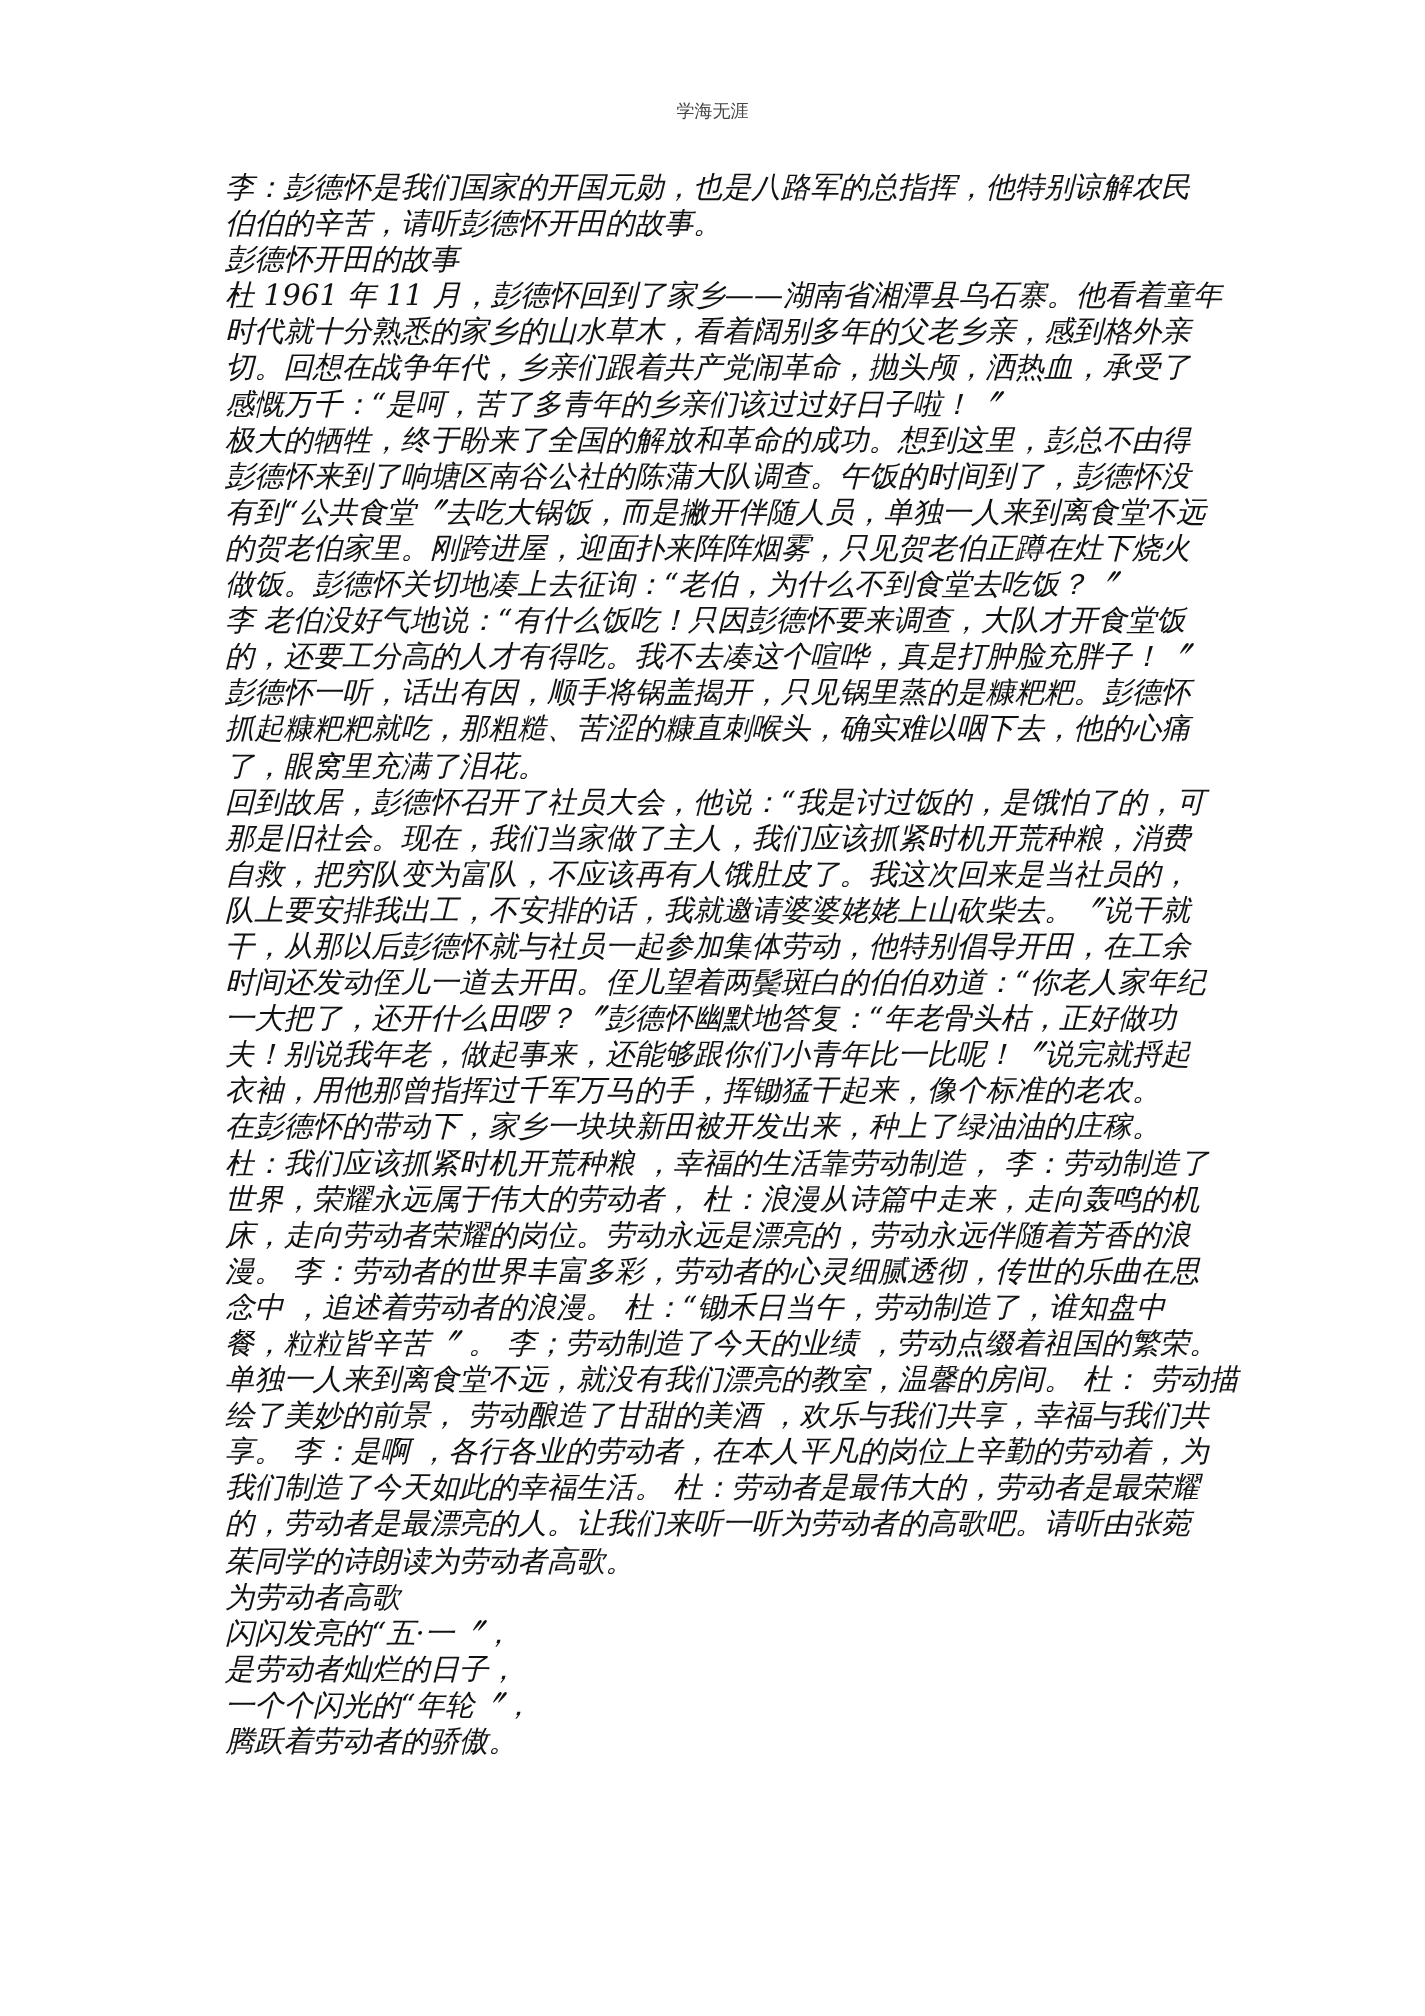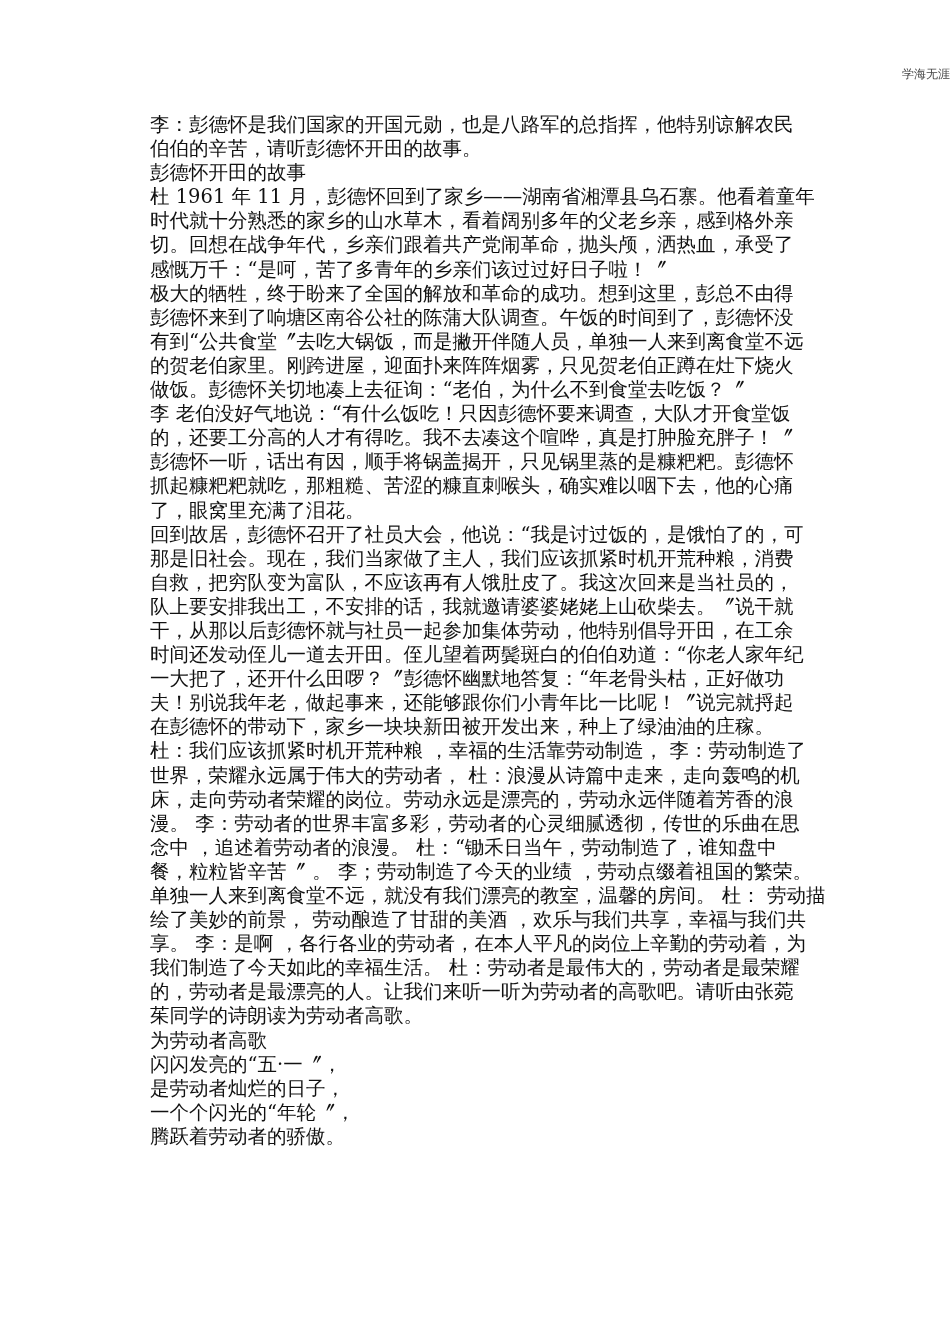--- a/index.html
+++ b/index.html
@@ -1,24 +1,25 @@
 <!DOCTYPE html>
 <html><head>
 <meta charset="utf-8">
 <style>
   html, body { margin: 0; padding: 0; background: #ffffff; }
   body { width: 950px; height: 1344px; position: relative; overflow: hidden; }
   .header {
-    position: absolute; top: 66px; left: 0; width: 950px; text-align: right;
+    position: absolute; top: 66px; left: 0; width: 950px; text-align: center;
     font-family: "DejaVu Serif", serif; font-size: 12px; color: #444;
   }
   .content {
     position: absolute; top: 113px; left: 150px; width: 660px;
     font-family: "DejaVu Serif", serif; font-size: 19.5px; line-height: 24.1px;
     color: #111;
+    font-style: italic;
   }
   .line { white-space: nowrap; height: 24.1px; }
 </style>
 </head>
 <body>
 
 <div class="header">学海无涯</div>
 
 <div class="content" id="content">
     <div class="line">李：彭德怀是我们国家的开国元勋，也是八路军的总指挥，他特别谅解农民</div>
@@ -39,20 +40,21 @@
     <div class="line">抓起糠粑粑就吃，那粗糙、苦涩的糠直刺喉头，确实难以咽下去，他的心痛</div>
     <div class="line">了，眼窝里充满了泪花。</div>
     <div class="line">回到故居，彭德怀召开了社员大会，他说：“我是讨过饭的，是饿怕了的，可</div>
     <div class="line">那是旧社会。现在，我们当家做了主人，我们应该抓紧时机开荒种粮，消费</div>
     <div class="line">自救，把穷队变为富队，不应该再有人饿肚皮了。我这次回来是当社员的，</div>
     <div class="line">队上要安排我出工，不安排的话，我就邀请婆婆姥姥上山砍柴去。〞说干就</div>
     <div class="line">干，从那以后彭德怀就与社员一起参加集体劳动，他特别倡导开田，在工余</div>
     <div class="line">时间还发动侄儿一道去开田。侄儿望着两鬓斑白的伯伯劝道：“你老人家年纪</div>
     <div class="line">一大把了，还开什么田啰？〞彭德怀幽默地答复：“年老骨头枯，正好做功</div>
     <div class="line">夫！别说我年老，做起事来，还能够跟你们小青年比一比呢！〞说完就捋起</div>
+    <div class="line">衣袖，用他那曾指挥过千军万马的手，挥锄猛干起来，像个标准的老农。</div>
     <div class="line">在彭德怀的带动下，家乡一块块新田被开发出来，种上了绿油油的庄稼。</div>
     <div class="line">杜：我们应该抓紧时机开荒种粮 ，幸福的生活靠劳动制造， 李：劳动制造了</div>
     <div class="line">世界，荣耀永远属于伟大的劳动者， 杜：浪漫从诗篇中走来，走向轰鸣的机</div>
     <div class="line">床，走向劳动者荣耀的岗位。劳动永远是漂亮的，劳动永远伴随着芳香的浪</div>
     <div class="line">漫。 李：劳动者的世界丰富多彩，劳动者的心灵细腻透彻，传世的乐曲在思</div>
     <div class="line">念中 ，追述着劳动者的浪漫。 杜：“锄禾日当午，劳动制造了，谁知盘中</div>
     <div class="line">餐，粒粒皆辛苦〞 。 李；劳动制造了今天的业绩 ，劳动点缀着祖国的繁荣。</div>
     <div class="line">单独一人来到离食堂不远，就没有我们漂亮的教室，温馨的房间。 杜： 劳动描</div>
     <div class="line">绘了美妙的前景， 劳动酿造了甘甜的美酒 ，欢乐与我们共享，幸福与我们共</div>
     <div class="line">享。 李：是啊 ，各行各业的劳动者，在本人平凡的岗位上辛勤的劳动着，为</div>

